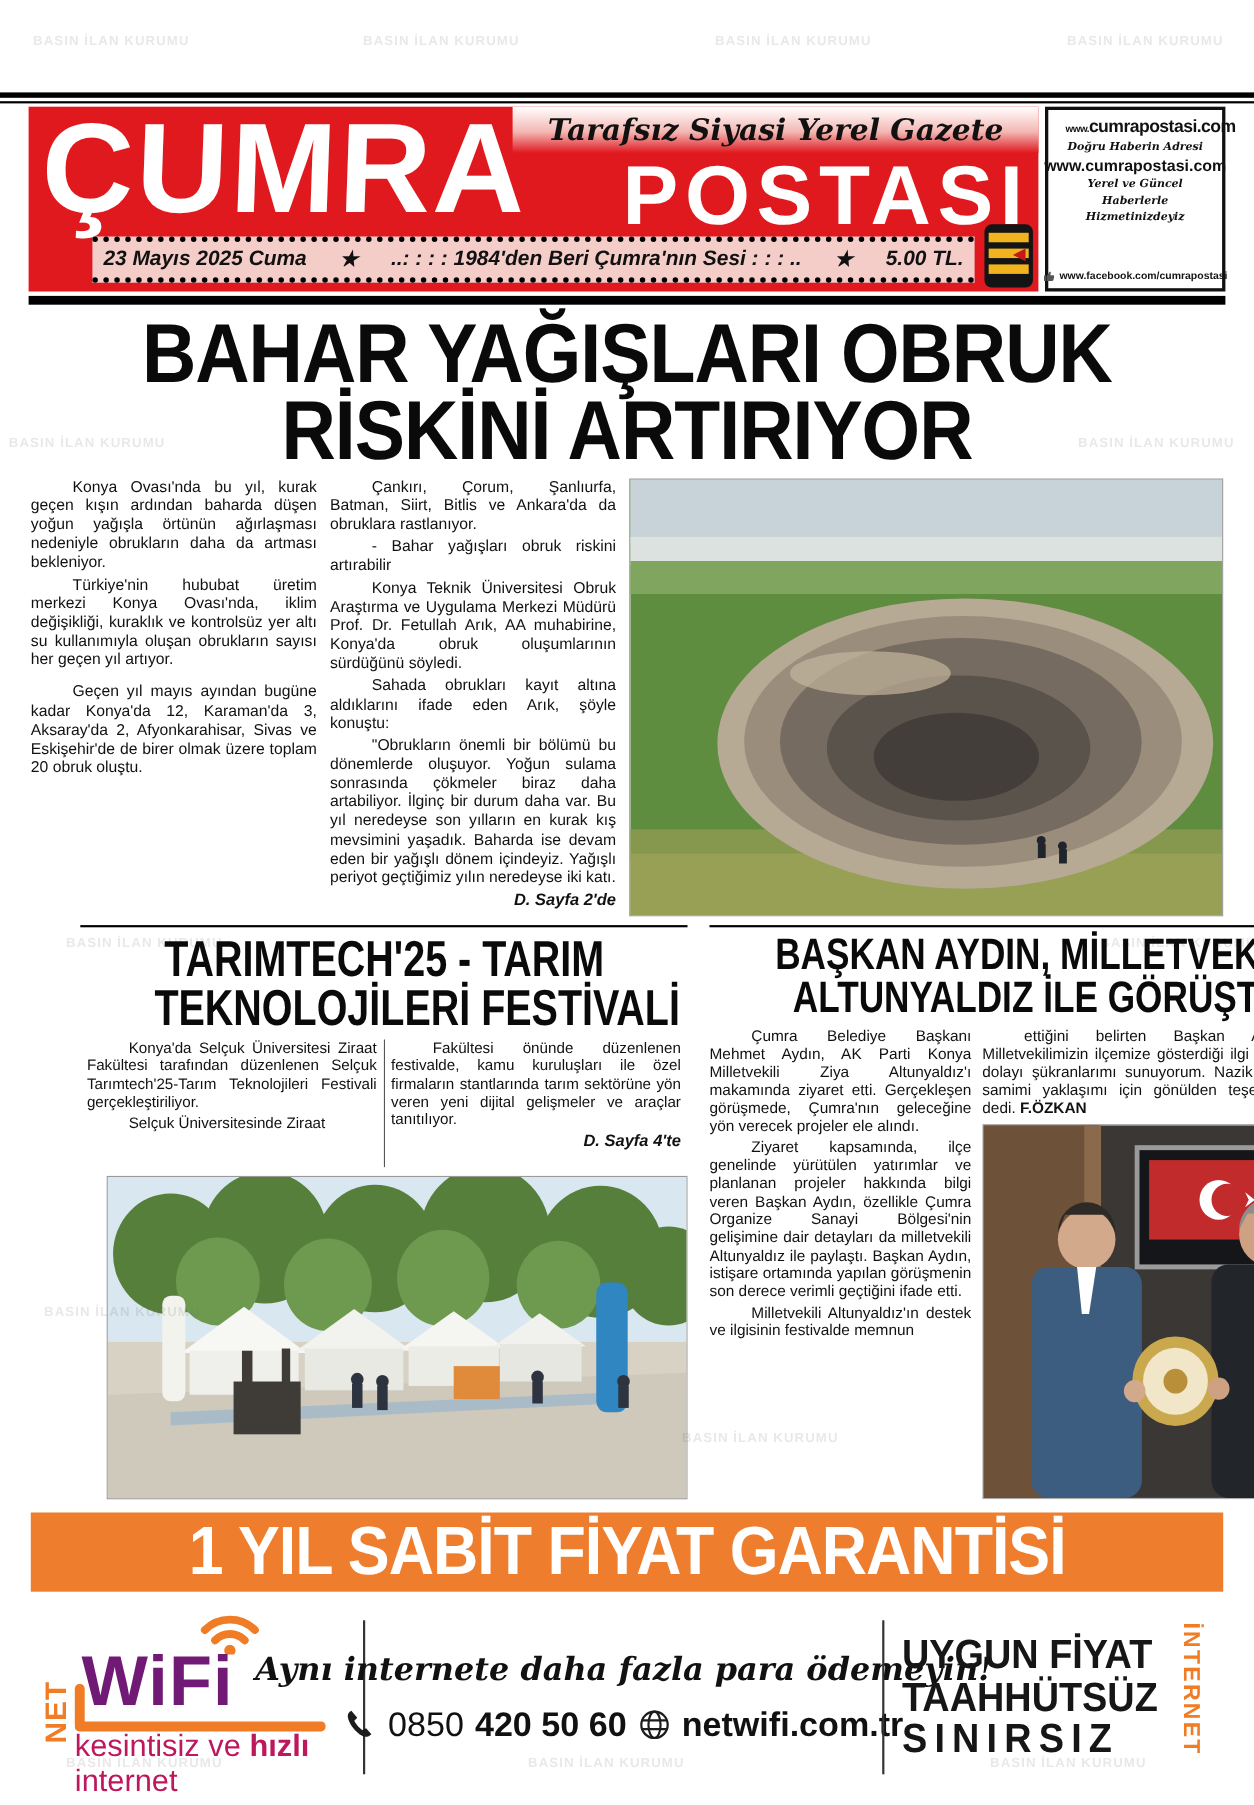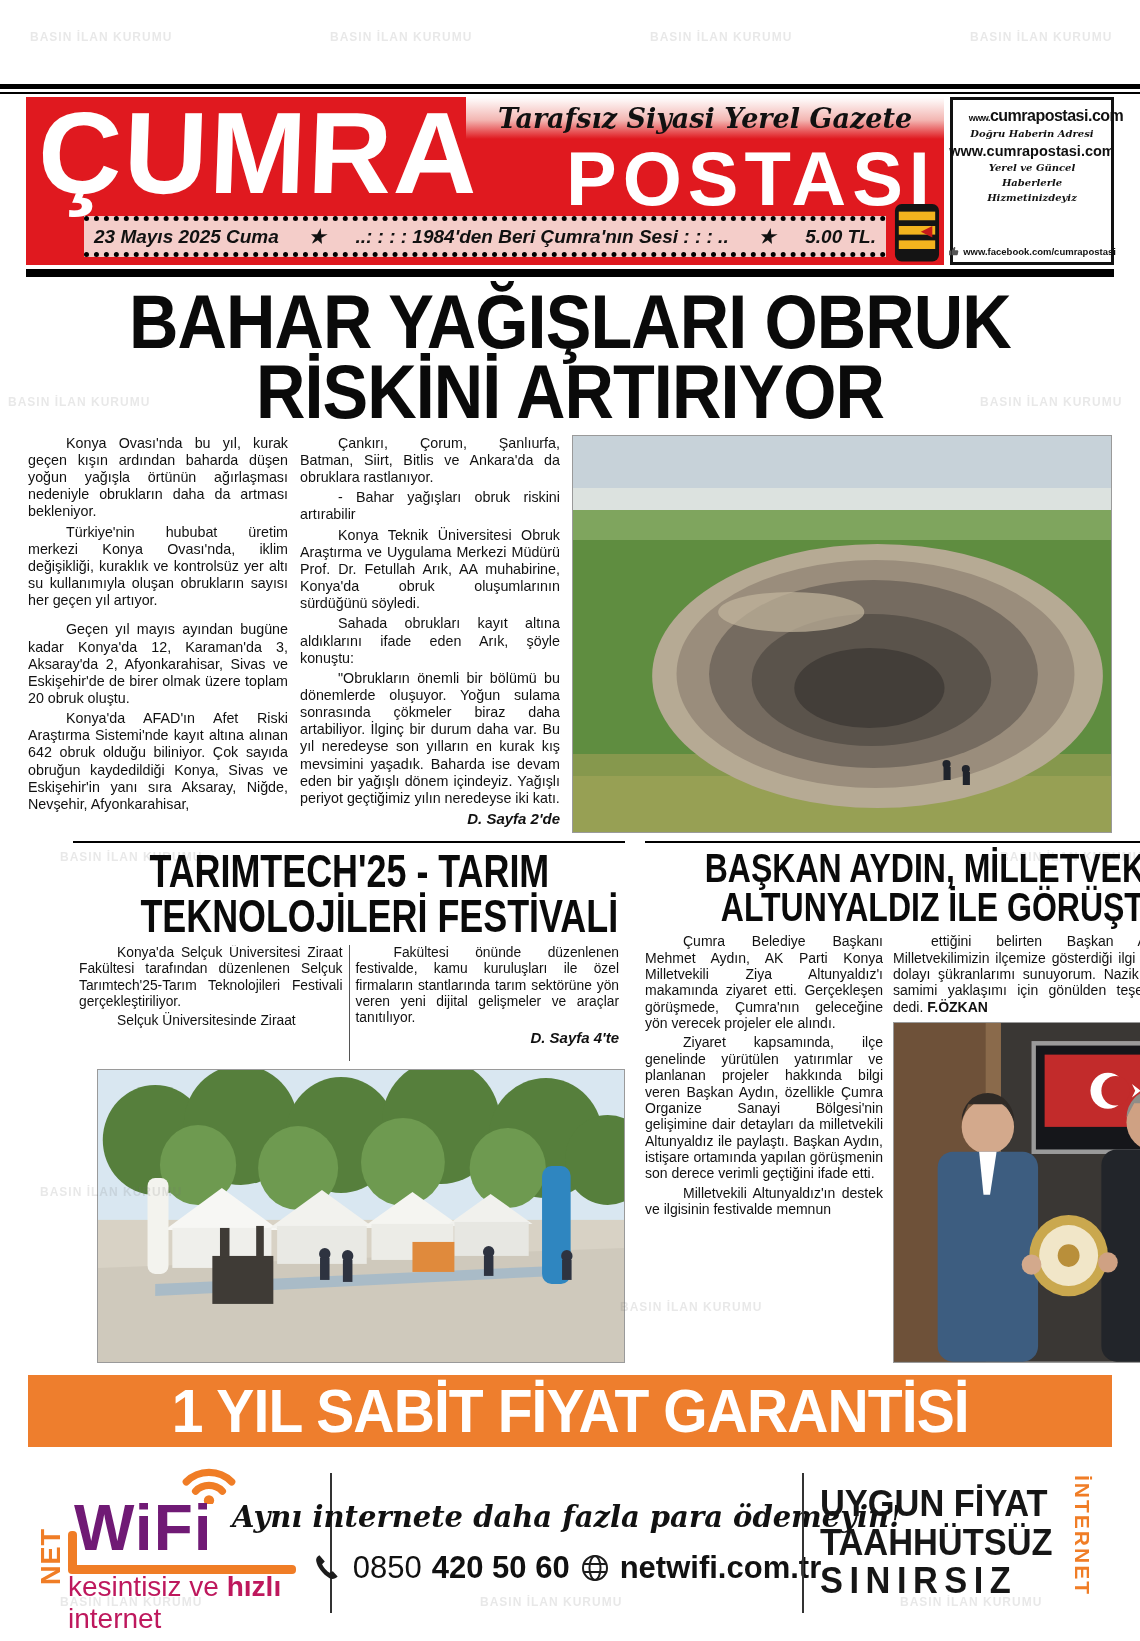--- a/index.html
+++ b/index.html
@@ -164,21 +164,20 @@
   <div class="headline1">
     <div><span class="hl">BAHAR YAĞIŞLARI OBRUK</span></div>
     <div><span class="hl">RİSKİNİ ARTIRIYOR</span></div>
   </div>
 
   <div class="story1">
     <div class="s1c txt">
       <p>Konya Ovası'nda bu yıl, kurak geçen kışın ardından baharda düşen yoğun yağışla örtünün ağırlaşması nedeniyle obrukların daha da artması bekleniyor.</p>
       <p>Türkiye'nin hububat üretim merkezi Konya Ovası'nda, iklim değişikliği, kuraklık ve kontrolsüz yer altı su kullanımıyla oluşan obrukların sayısı her geçen yıl artıyor.</p>
       <p class="gap12">Geçen yıl mayıs ayından bugüne kadar Konya'da 12, Karaman'da 3, Aksaray'da 2, Afyonkarahisar, Sivas ve Eskişehir'de de birer olmak üzere toplam 20 obruk oluştu.</p>
-      <p>Konya'da AFAD'ın Afet Riski Araştırma Sistemi'nde kayıt altına alınan 642 obruk olduğu biliniyor. Çok sayıda obruğun kaydedildiği Konya, Sivas ve Eskişehir'in yanı sıra Aksaray, Niğde, Nevşehir, Afyonkarahisar,</p>
     </div>
     <div class="s1c txt">
       <p>Çankırı, Çorum, Şanlıurfa, Batman, Siirt, Bitlis ve Ankara'da da obruklara rastlanıyor.</p>
       <p>- Bahar yağışları obruk riskini artırabilir</p>
       <p>Konya Teknik Üniversitesi Obruk Araştırma ve Uygulama Merkezi Müdürü Prof. Dr. Fetullah Arık, AA muhabirine, Konya'da obruk oluşumlarının sürdüğünü söyledi.</p>
       <p>Sahada obrukları kayıt altına aldıklarını ifade eden Arık, şöyle konuştu:</p>
       <p>"Obrukların önemli bir bölümü bu dönemlerde oluşuyor. Yoğun sulama sonrasında çökmeler biraz daha artabiliyor. İlginç bir durum daha var. Bu yıl neredeyse son yılların en kurak kış mevsimini yaşadık. Baharda ise devam eden bir yağışlı dönem içindeyiz. Yağışlı periyot geçtiğimiz yılın neredeyse iki katı.</p>
       <div class="cont">D. Sayfa 2'de</div>
     </div>
     <div class="photo ph1">

